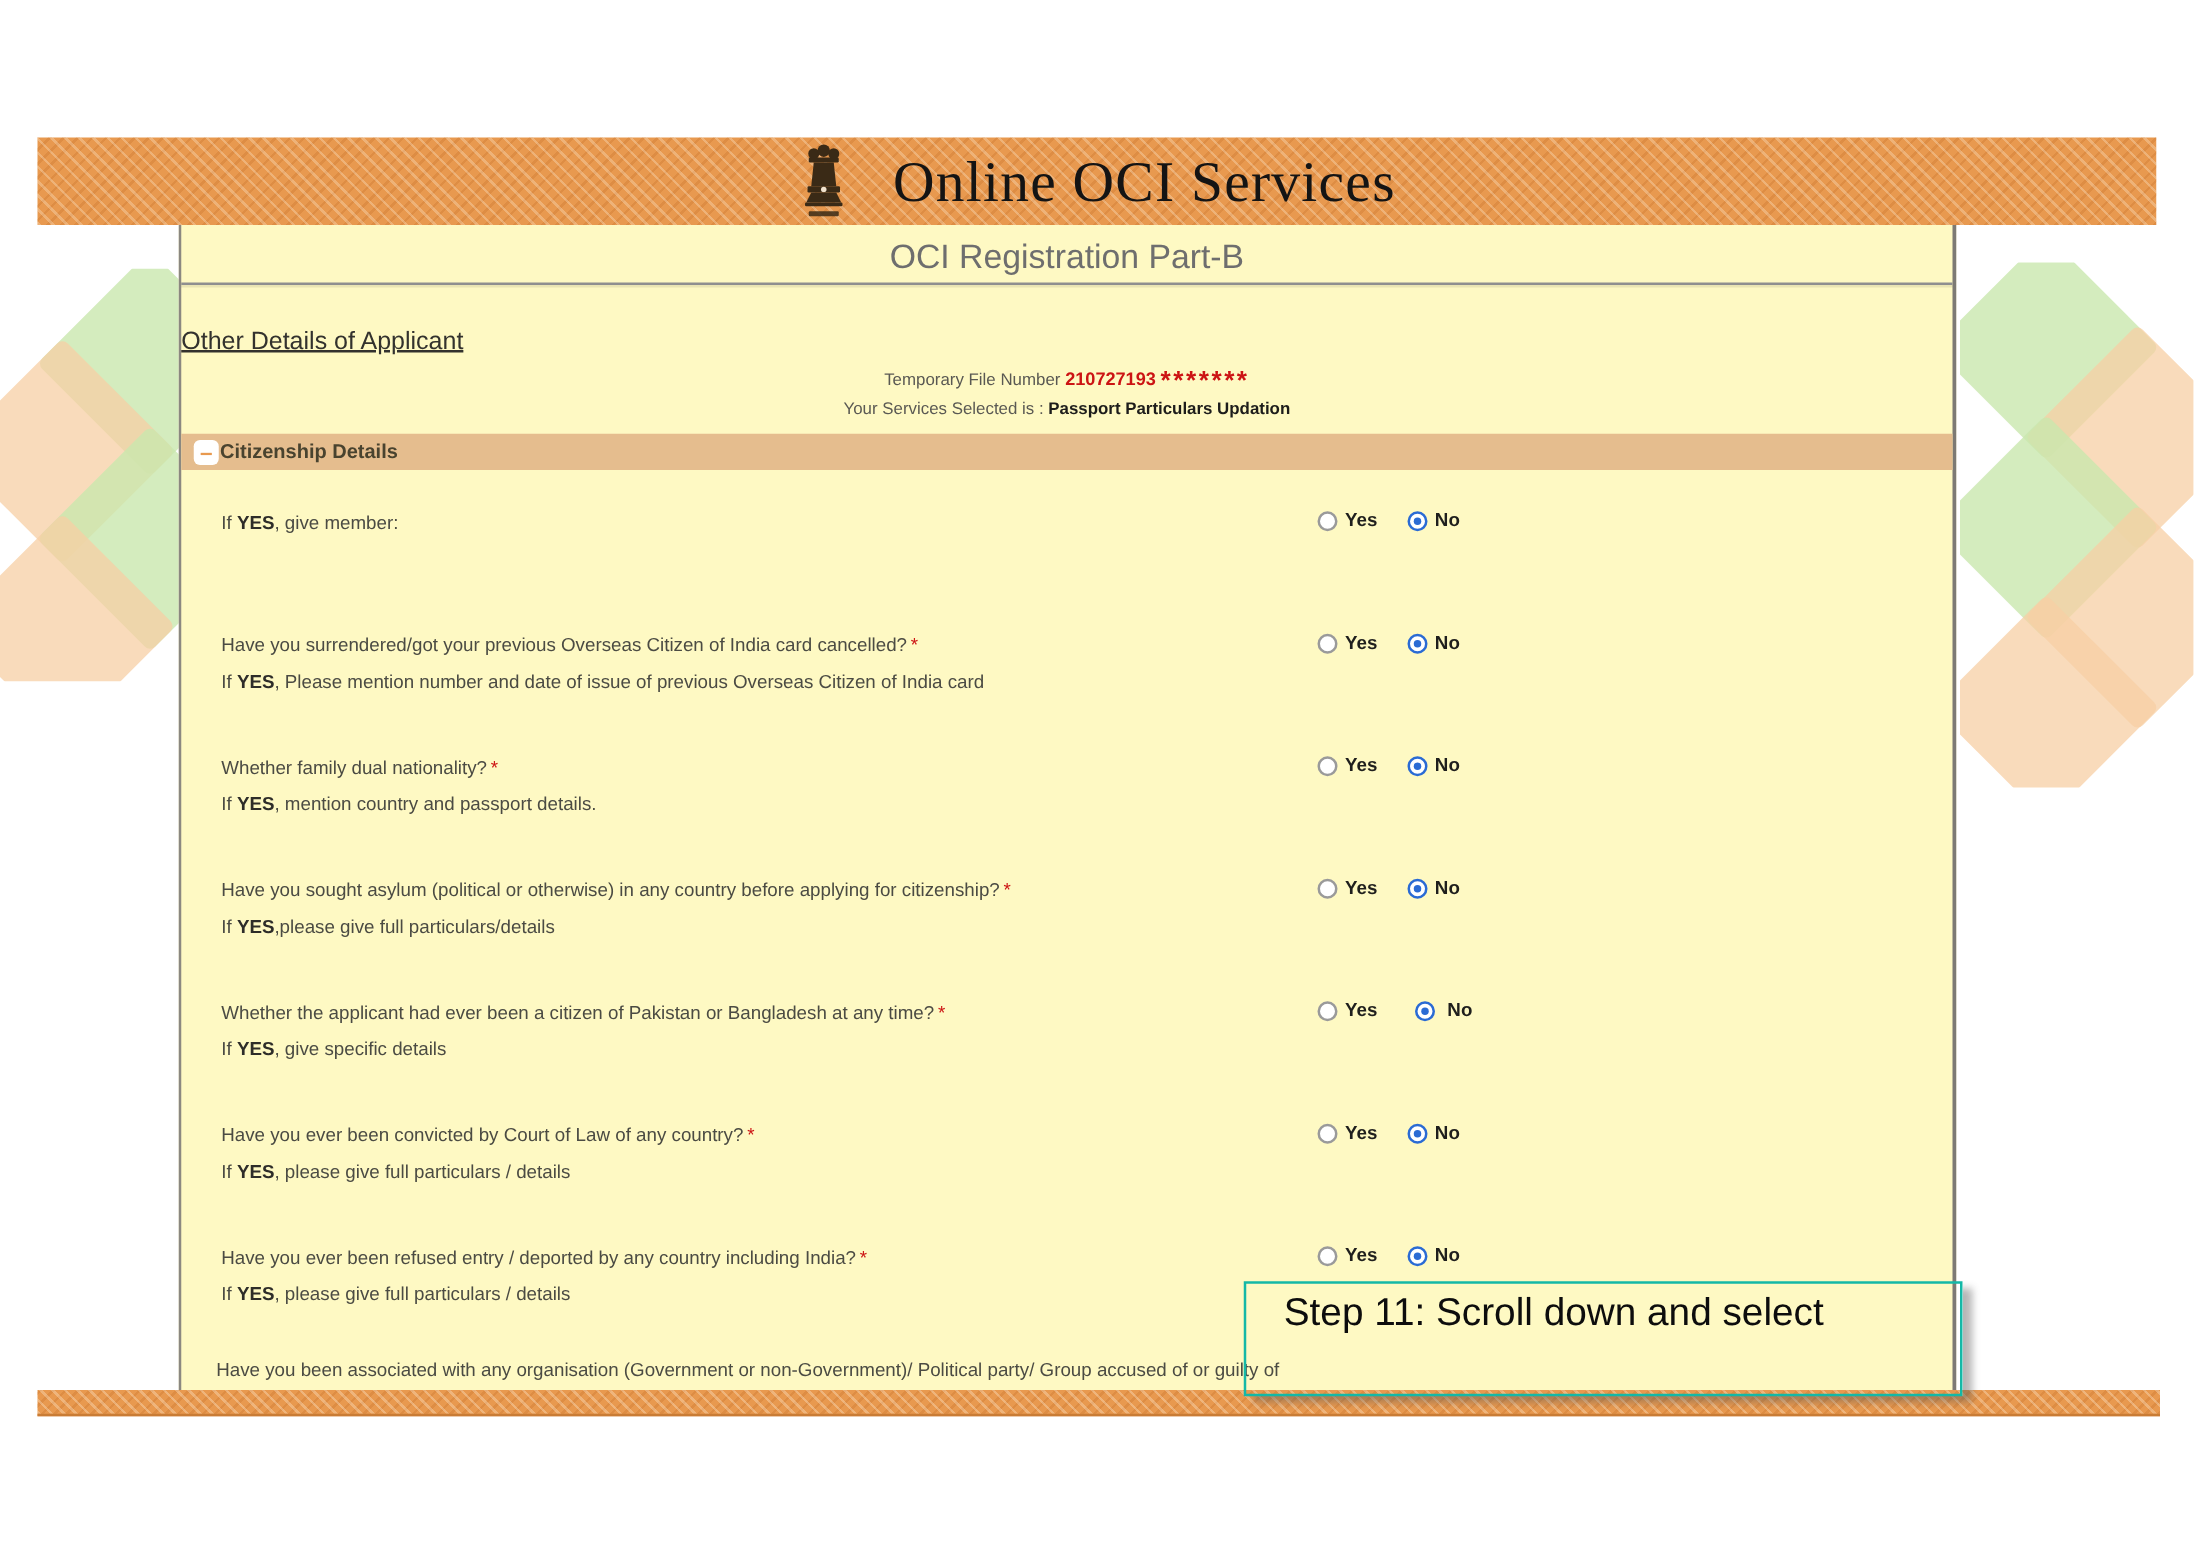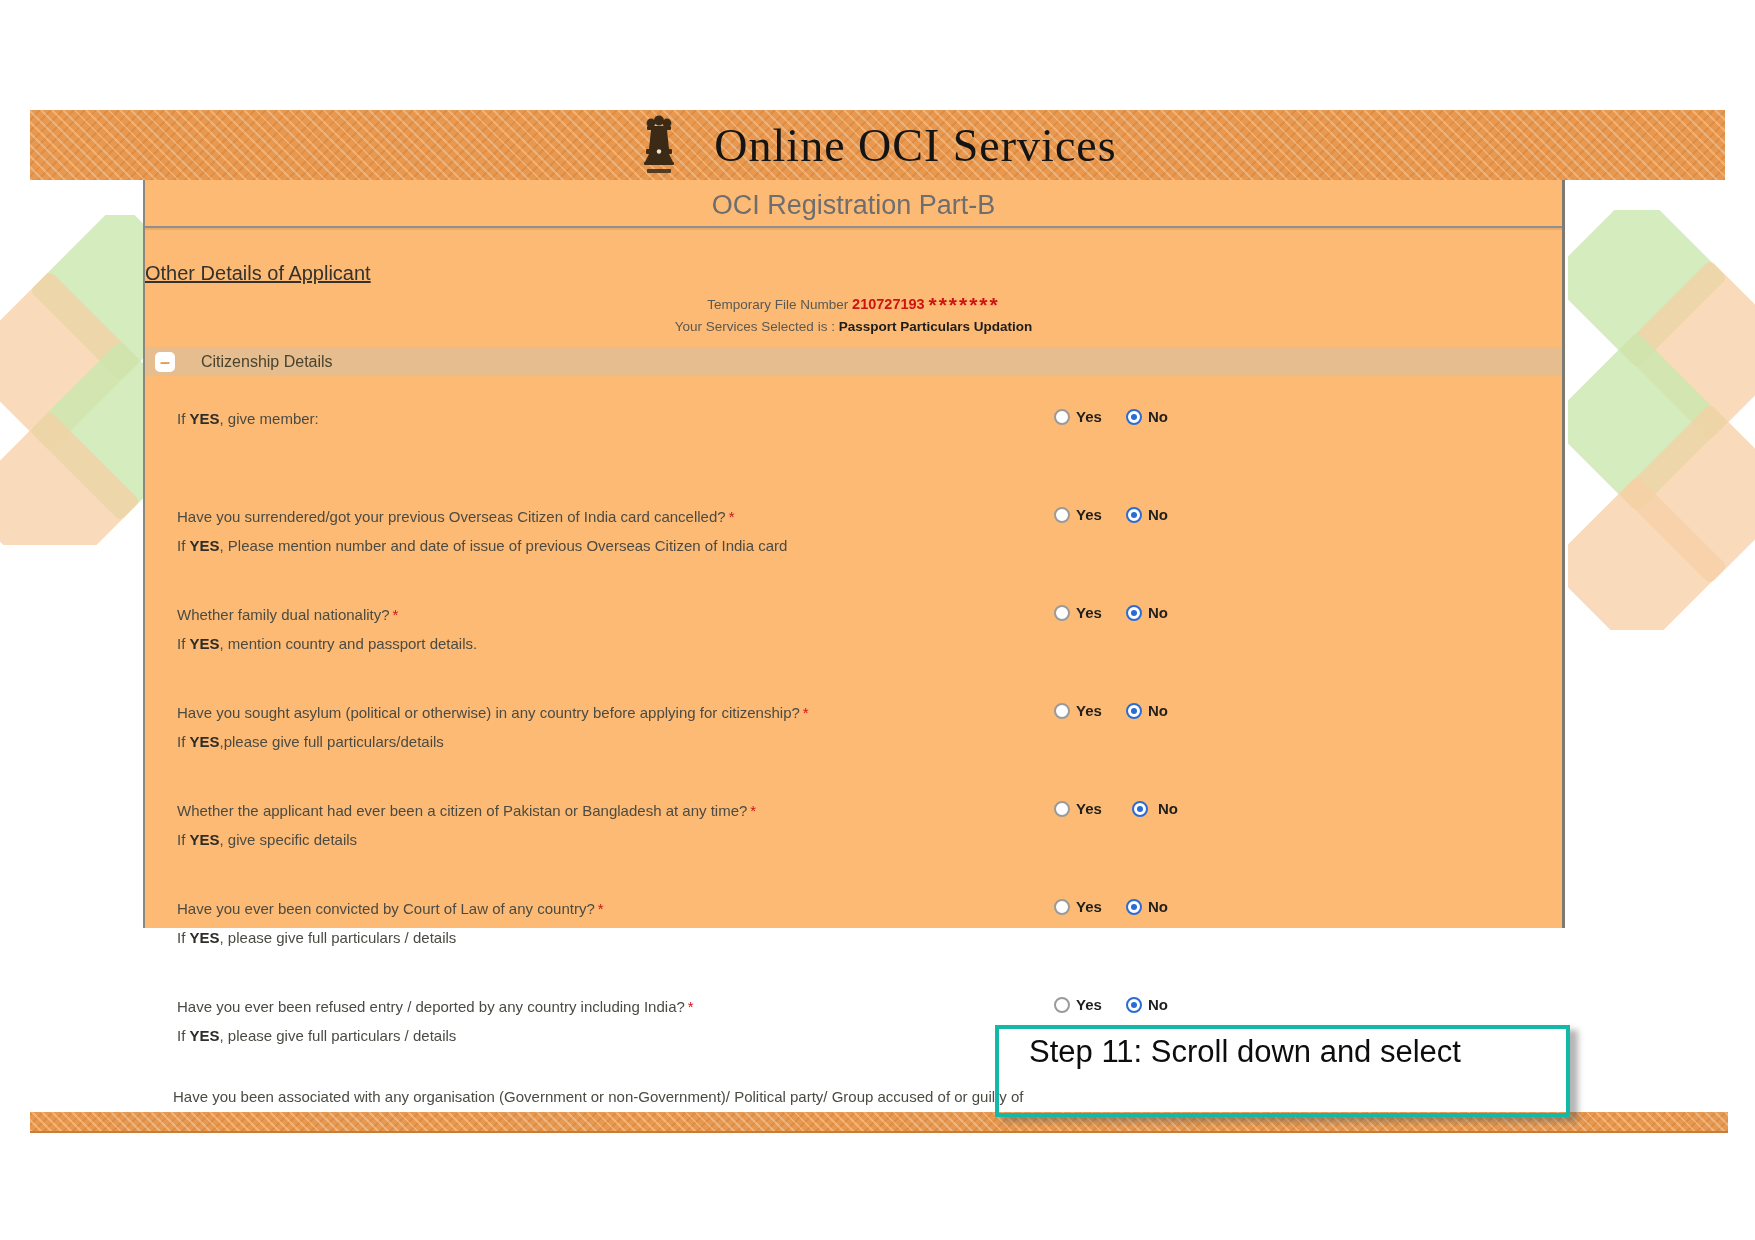--- a/index.html
+++ b/index.html
@@ -21,22 +21,22 @@
       repeating-linear-gradient(45deg, rgba(255,245,228,.28) 0 2px, transparent 2px 8px),
       repeating-linear-gradient(-45deg, rgba(198,113,42,.30) 0 2px, transparent 2px 8px);
     display:flex; align-items:center; justify-content:center; gap:34px;
   }
   .banner-title { font-family:"Liberation Serif","DejaVu Serif",serif; font-size:46px;
                   color:#141414; font-weight:400; letter-spacing:1px; }
   .emblem { width:42px; height:62px; flex:0 0 auto; }
 
   
   .panel {
-    position:absolute; left:143px; top:180px; width:1422px; height:748px; z-index:2;
-    background:#fdba74; border-left:2px solid #8b8880; border-right:3px solid #7d7a74;
+    position:absolute; left:143px; top:180px; width:1422px; height:932px; z-index:2;
+    background:#fef9c3; border-left:2px solid #8b8880; border-right:3px solid #7d7a74;
   }
   .heading { position:absolute; top:10px; left:0; right:0; text-align:center;
              font-size:27px; color:#6e6e6e; font-weight:400; }
   .rule { position:absolute; top:46px; left:0; right:0; height:0;
           border-top:2px solid #8f8f8f; box-shadow:0 2px 0 rgba(0,0,0,.08); }
   .subhead { position:absolute; top:82px; left:0; right:0; 
              font-size:20px; color:#33322e; text-decoration:underline; }
   .temp-line { position:absolute; top:113px; left:0; right:0; text-align:center;
                font-size:13.5px; color:#5a5953; }
   .temp-num { color:#cc1414; font-weight:bold; font-size:14.5px; }
@@ -45,21 +45,21 @@
   .svc-line { position:absolute; top:139px; left:0; right:0; text-align:center;
               font-size:13.5px; color:#5a5953; }
   .svc-val { color:#1d1d1b; font-weight:bold; }
 
   
   .section-bar { position:absolute; top:167px; left:0; right:0; height:29px;
                  background:#e5bd8e; display:flex; align-items:center; padding-left:10px; }
   .collapse-btn { width:20px; height:20px; background:#ffffff; border-radius:5px;
                   display:flex; align-items:center; justify-content:center;
                   color:#e8994f; font-weight:bold; font-size:18px; line-height:16px; cursor:pointer; }
-  .section-title { margin-left:26px; font-size:16px; font-weight:normal; color:#49432f; }
+  .section-title { margin-left:1px; font-size:16px; font-weight:bold; color:#49432f; }
 
   
   .questions { position:absolute; top:218px; left:32px; right:6px; }
   .q-row { position:relative; height:98px; }
   .q-text { font-size:15px; color:#4b4b43; }
   .req { color:#cc1414; margin-left:3px; }
   .q-hint { font-size:15px; color:#4b4b43; margin-top:12px; }
   .q-hint b { color:#2e2d29; }
   .q-radios { position:absolute; left:877px; top:-2px; display:flex; align-items:center; }
   .radio { display:flex; align-items:center; cursor:pointer; }
@@ -69,21 +69,21 @@
   .rb.checked { border-color:#2a6bd4; }
   .rb.checked::after { content:""; position:absolute; left:3px; top:3px; width:6px; height:6px;
         border-radius:50%; background:#2a6bd4; }
   .radio span.lbl { margin-left:6px; font-size:15px; font-weight:bold; color:#1f1f1d; }
 
   .q-partial { position:absolute; top:908px; left:28px; font-size:15px; color:#4b4b43;
                white-space:nowrap; }
 
   
   .anno { position:absolute; left:995px; top:1025px; width:575px; height:92px; z-index:6;
-          border:4px solid #14b8a6; background:transparent;
+          border:2px solid #14b8a6; background:transparent;
           box-shadow:8px 5px 6px rgba(90,90,90,.45); }
   .anno-text { position:absolute; left:30px; top:2px; font-size:31px; color:#0d0d0d;
                line-height:42px; white-space:nowrap; }
 
   
   .footer-bar {
     position:absolute; left:30px; top:1112px; width:1698px; height:21px; z-index:4;
     background-color:#e8994f;
     background-image:
       repeating-linear-gradient(45deg, rgba(255,245,228,.30) 0 2px, transparent 2px 7px),

